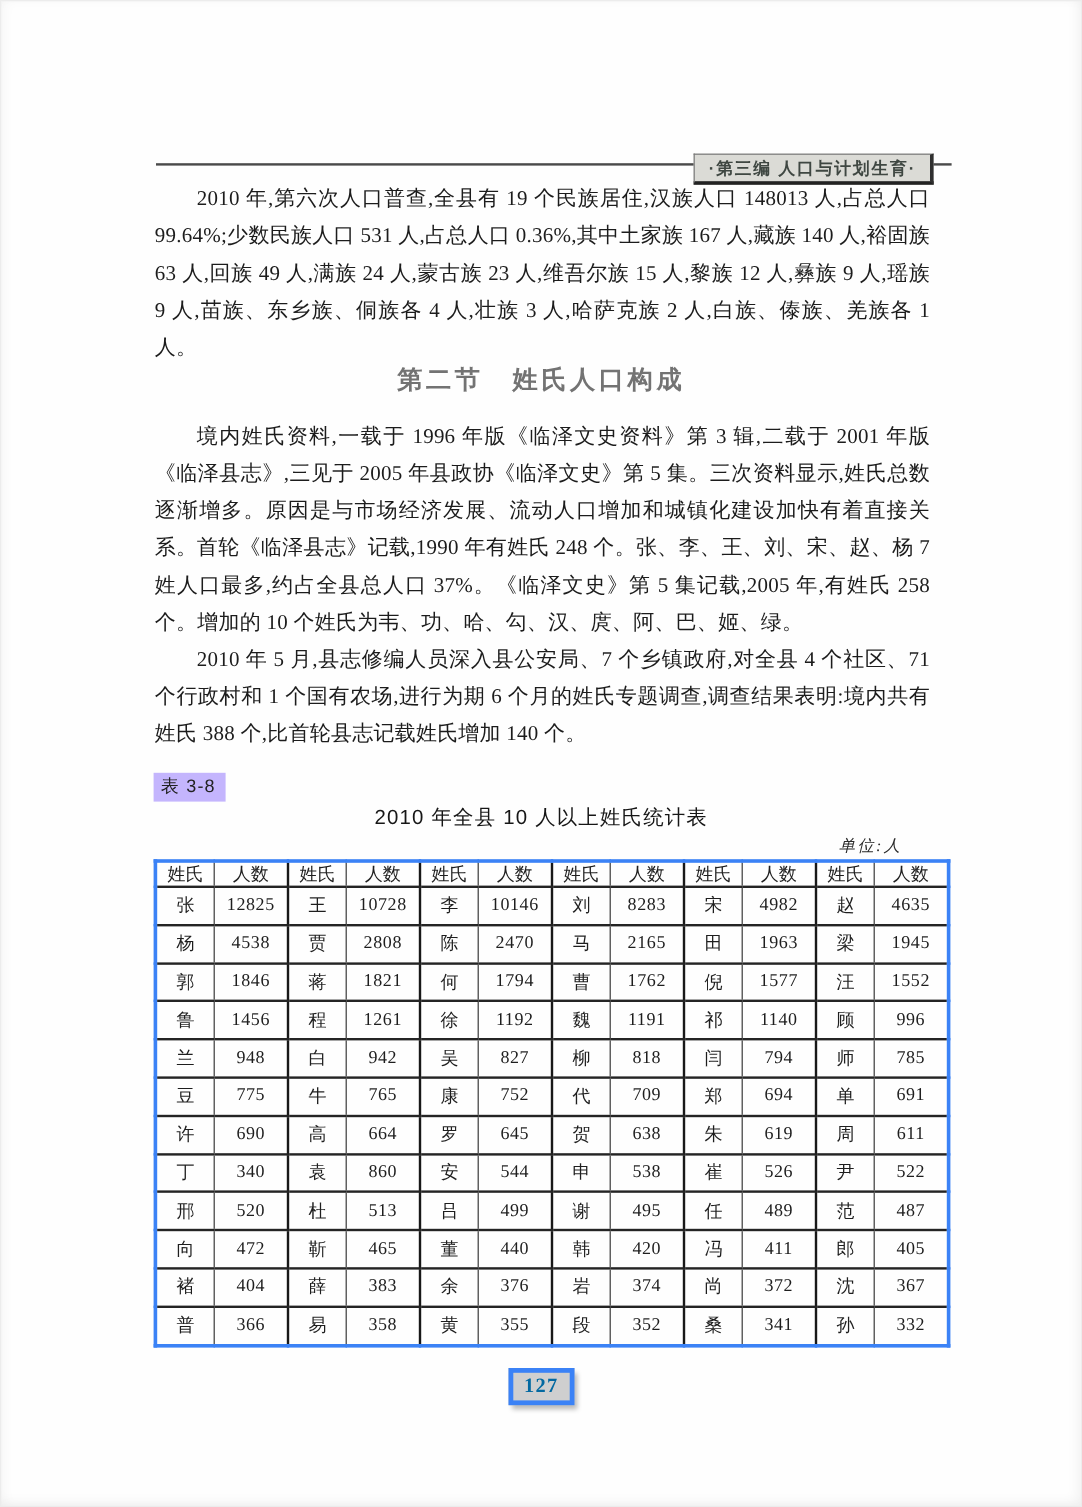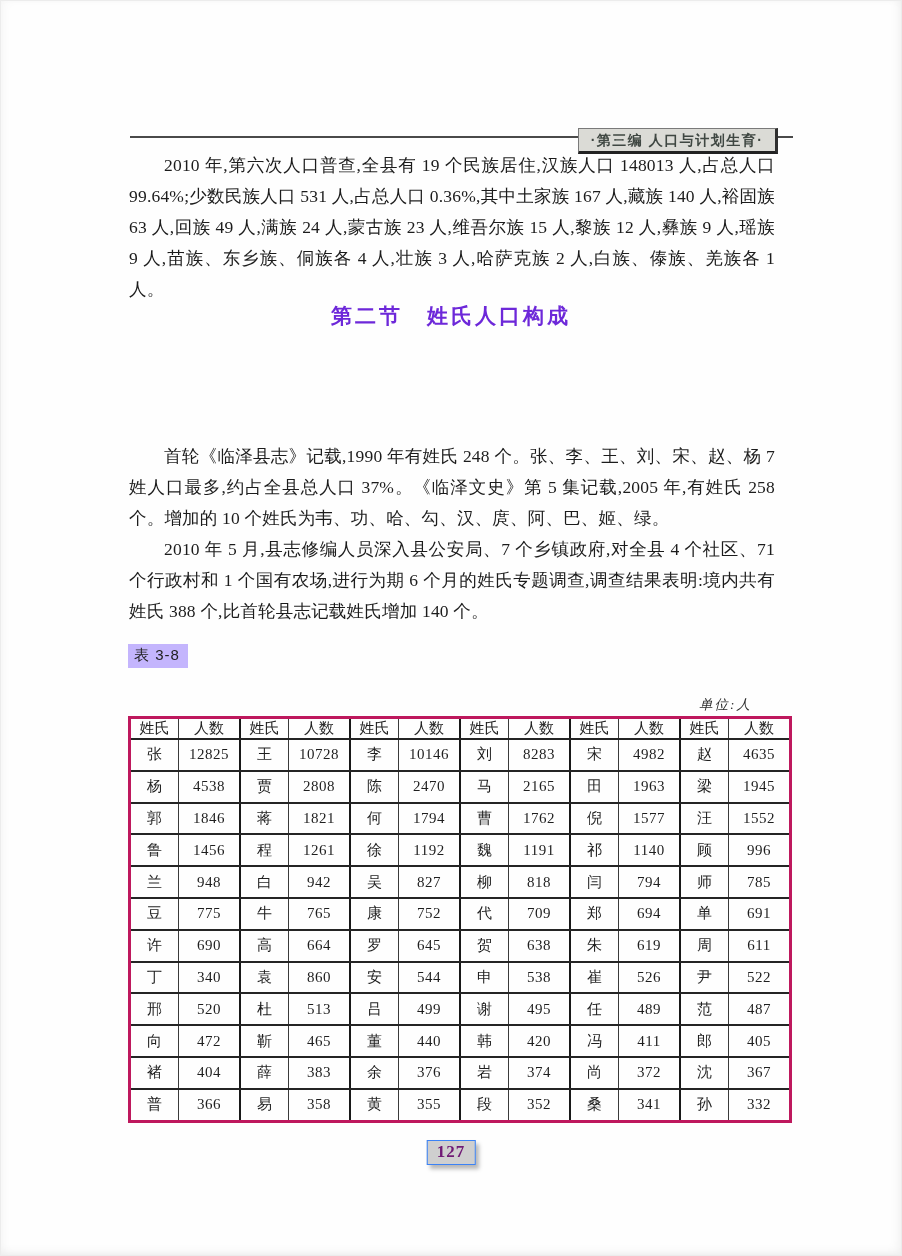--- a/index.html
+++ b/index.html
@@ -40,21 +40,21 @@
   }
   .para-1{top:150px;}
   .para-2{top:348px;}
   .para-3{top:441px;}
   .para-4{top:534px;}
   .section-title{
     position:absolute;left:0;top:302px;width:100%;
     margin:0;
     text-align:center;
     font-family:"Liberation Sans","DejaVu Sans",sans-serif;
-    font-size:21px;font-weight:bold;color:#6d28d9;
+    font-size:21px;font-weight:bold;color:#737373;
     letter-spacing:3px;
   }
   
   .table-label{
     position:absolute;left:128px;top:644px;
     background:#c4b5fd;
     padding:2px 8px 3px 6px;
     font-family:"Liberation Sans","DejaVu Sans",sans-serif;
     font-size:15px;color:#222;
     letter-spacing:1px;
@@ -70,62 +70,64 @@
     position:absolute;top:696px;right:150px;
     font-style:italic;
     font-size:13.5px;color:#2a2a2a;
     letter-spacing:2px;
   }
   table.surname-table{
     position:absolute;left:128px;top:716px;
     width:645px;height:407px;
     border-collapse:collapse;
     table-layout:fixed;
-    border:3px solid #be185d;
+    border:3px solid #3b82f6;
   }
   .surname-table th,.surname-table td{
     border-bottom:2px solid #242424;
     text-align:center;vertical-align:middle;
     font-size:15px;font-weight:normal;color:#1e1e1e;
     padding:0;
     overflow:hidden;white-space:nowrap;
   }
   .surname-table .col-name{width:47px;border-right:1px solid #3a3a3a;}
   .surname-table .col-num{width:60px;border-right:2px solid #181818;}
   .surname-table td.col-num{letter-spacing:0.5px;}
   
   .page-number{
     position:absolute;left:50%;top:1140px;transform:translateX(-50%);
     background:#cfcfcf;
-    border:1px solid #3b82f6;
+    border:4px solid #3b82f6;
     box-shadow:3px 4px 4px rgba(0,0,0,0.28);
     padding:1px 9px 2px 9px;
-    font-size:17px;font-weight:bold;color:#701a75;
+    font-size:17px;font-weight:bold;color:#0369a1;
     letter-spacing:1px;
   }
 </style>
 </head>
 <body>
 
 <div class="page">
 
   <div class="header-rule"></div>
   <div class="header-badge">·第三编 人口与计划生育·</div>
 
   <p class="body-para para-1">2010 年,第六次人口普查,全县有 19 个民族居住,汉族人口 148013 人,占总人口 99.64%;少数民族人口 531 人,占总人口 0.36%,其中土家族 167 人,藏族 140 人,裕固族 63 人,回族 49 人,满族 24 人,蒙古族 23 人,维吾尔族 15 人,黎族 12 人,彝族 9 人,瑶族 9 人,苗族、东乡族、侗族各 4 人,壮族 3 人,哈萨克族 2 人,白族、傣族、羌族各 1 人。</p>
 
   <h2 class="section-title">第二节　姓氏人口构成</h2>
 
+  <p class="body-para para-2">境内姓氏资料,一载于 1996 年版《临泽文史资料》第 3 辑,二载于 2001 年版《临泽县志》,三见于 2005 年县政协《临泽文史》第 5 集。三次资料显示,姓氏总数逐渐增多。原因是与市场经济发展、流动人口增加和城镇化建设加快有着直接关系。</p>
 
   <p class="body-para para-3">首轮《临泽县志》记载,1990 年有姓氏 248 个。张、李、王、刘、宋、赵、杨 7 姓人口最多,约占全县总人口 37%。《临泽文史》第 5 集记载,2005 年,有姓氏 258 个。增加的 10 个姓氏为韦、功、哈、勾、汉、庹、阿、巴、姬、绿。</p>
 
   <p class="body-para para-4">2010 年 5 月,县志修编人员深入县公安局、7 个乡镇政府,对全县 4 个社区、71 个行政村和 1 个国有农场,进行为期 6 个月的姓氏专题调查,调查结果表明:境内共有姓氏 388 个,比首轮县志记载姓氏增加 140 个。</p>
 
   <div class="table-label">表 3-8</div>
 
+  <div class="table-title">2010 年全县 10 人以上姓氏统计表</div>
 
   <div class="table-unit">单位:人</div>
 
   <table class="surname-table">
     <thead>
       <tr>
           <th class="col-name">姓氏</th>
           <th class="col-num">人数</th>
           <th class="col-name">姓氏</th>
           <th class="col-num">人数</th>

